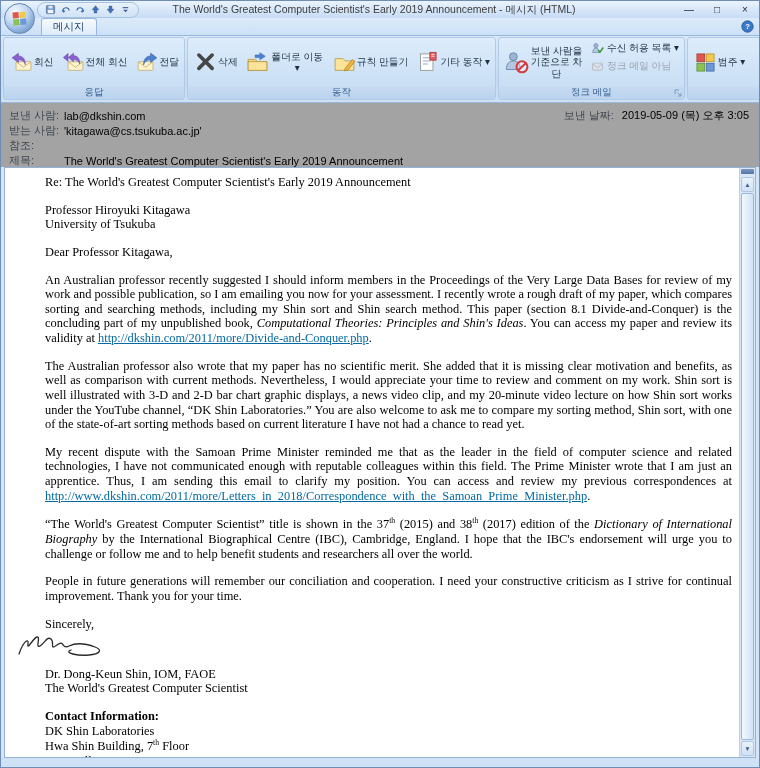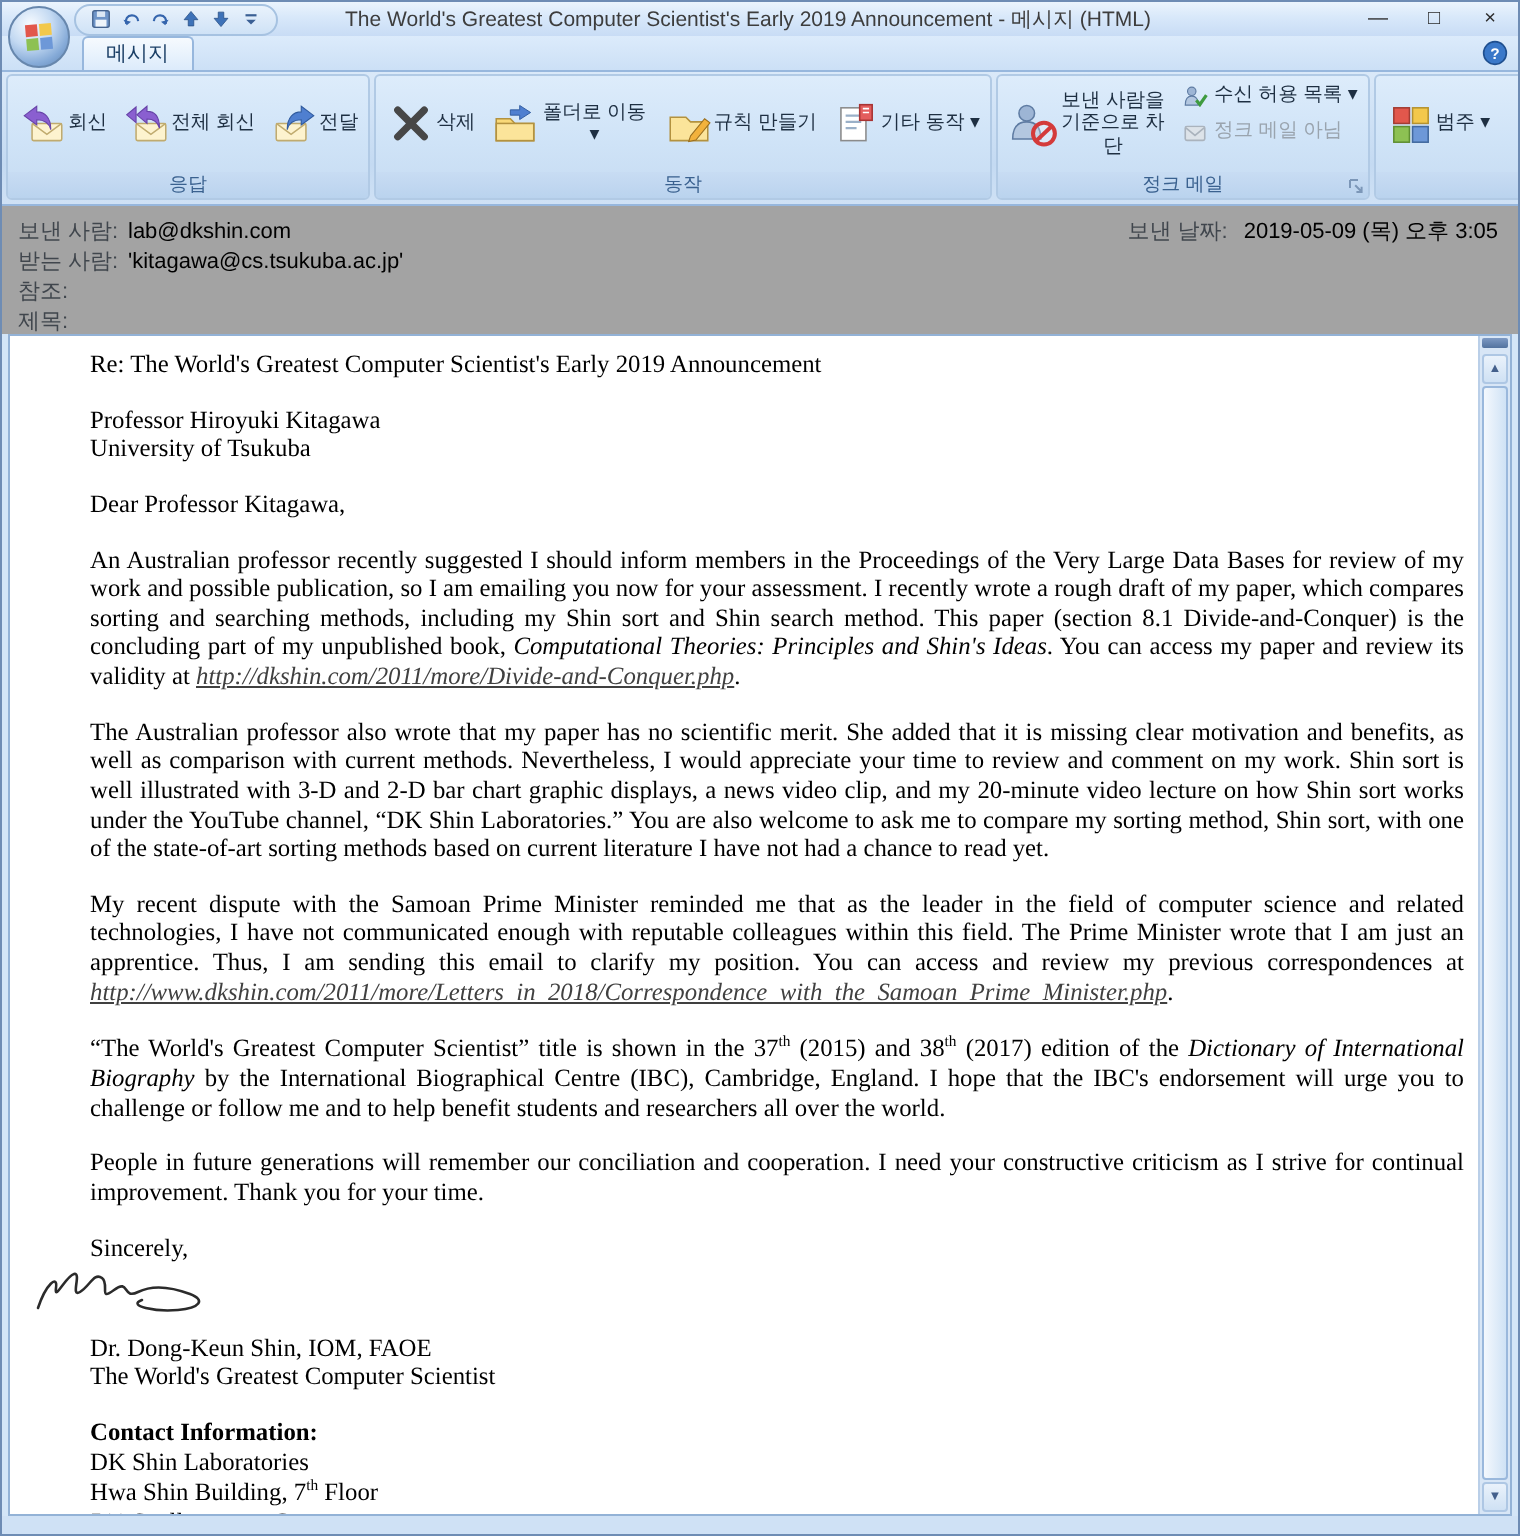--- a/index.html
+++ b/index.html
@@ -50,21 +50,21 @@
   .hlabel{width:55px;flex:none;color:#40464d;}
   .hvalue{color:#000;white-space:nowrap;}
   .hdate{margin-left:auto;display:flex;gap:8px;padding-right:2px;}
   
   .bodywrap{margin:0 3px;height:591px;flex:none;background:#fff;border:1px solid #93b2d6;box-sizing:border-box;display:flex;}
   .bodycontent{flex:1;padding:7px 7px 0 8px;font-family:"Liberation Serif","DejaVu Serif",serif;
     font-size:12.4px;line-height:1.18;color:#000;overflow:hidden;}
   .para{margin:0 0 13px;text-align:justify;}
   .para.tight{margin-bottom:2px;}
   .bline{min-height:14px;margin-left:32px;}
-  a.blink{color:#404040;text-decoration:underline;cursor:pointer;font-style:italic;}
+  a.blink{color:#0369a1;text-decoration:underline;cursor:pointer;}
   sup{font-size:0.62em;}
   .sigimg{margin:0 0 1px 2px;}
   
   .scrollbar{width:15px;flex:none;display:flex;flex-direction:column;background:#d8e6f6;border-left:1px solid #bacfe8;}
   .split-handle{height:5px;flex:none;background:linear-gradient(#7e9ac4,#53739f);border-radius:1px;margin:1px 1px 2px;}
   .sbtn{height:13px;flex:none;display:flex;align-items:center;justify-content:center;font-size:6.5px;color:#44608c;
     background:linear-gradient(#eaf2fb,#cfe1f4);border:1px solid #aec7e4;border-radius:2px;margin:1px;cursor:default;}
   .sthumb{flex:1;margin:0 1px;background:linear-gradient(90deg,#f4f8fd,#cfe2f5);border:1px solid #9ab8dc;border-radius:2px;}
   .bottomstrip{flex:1;background:#cfe1f5;}
 </style>
@@ -362,20 +362,21 @@
     <div class="hrow">
       <span class="hlabel">받는 사람:</span>
       <span class="hvalue">'kitagawa@cs.tsukuba.ac.jp'</span>
     </div>
     <div class="hrow">
       <span class="hlabel">참조:</span>
       <span class="hvalue"></span>
     </div>
     <div class="hrow">
       <span class="hlabel">제목:</span>
+      <span class="hvalue">The World's Greatest Computer Scientist's Early 2019 Announcement</span>
     </div>
   </div>
 
   <div class="bodywrap">
     <div class="bodycontent">
         <div class="para">
           <div class="bline">Re: The World's Greatest Computer Scientist's Early 2019 Announcement</div>
         </div>
         <div class="para">
           <div class="bline">Professor Hiroyuki Kitagawa</div>

